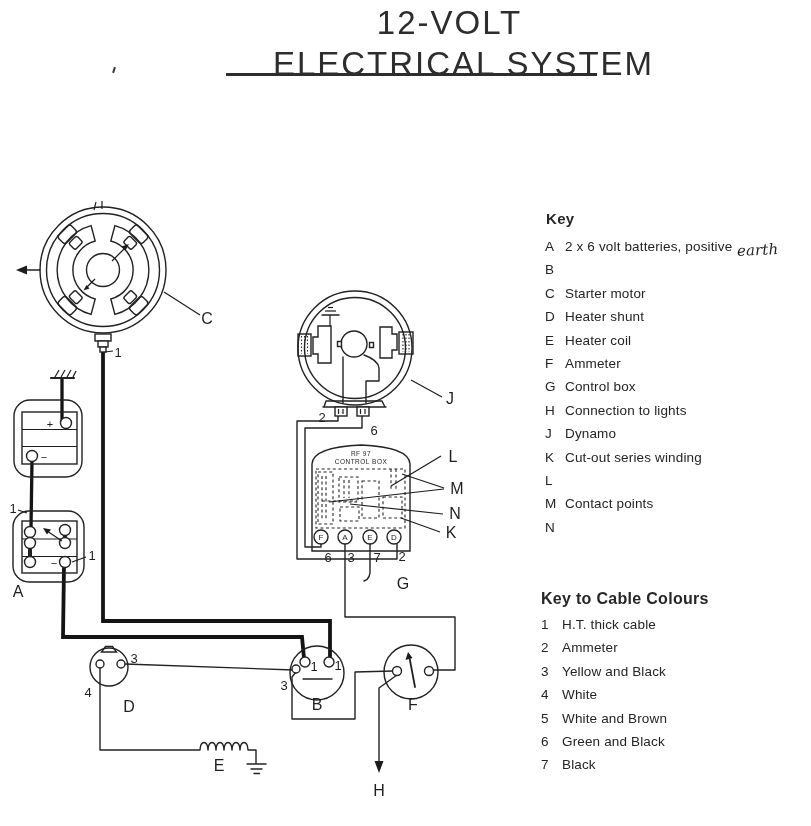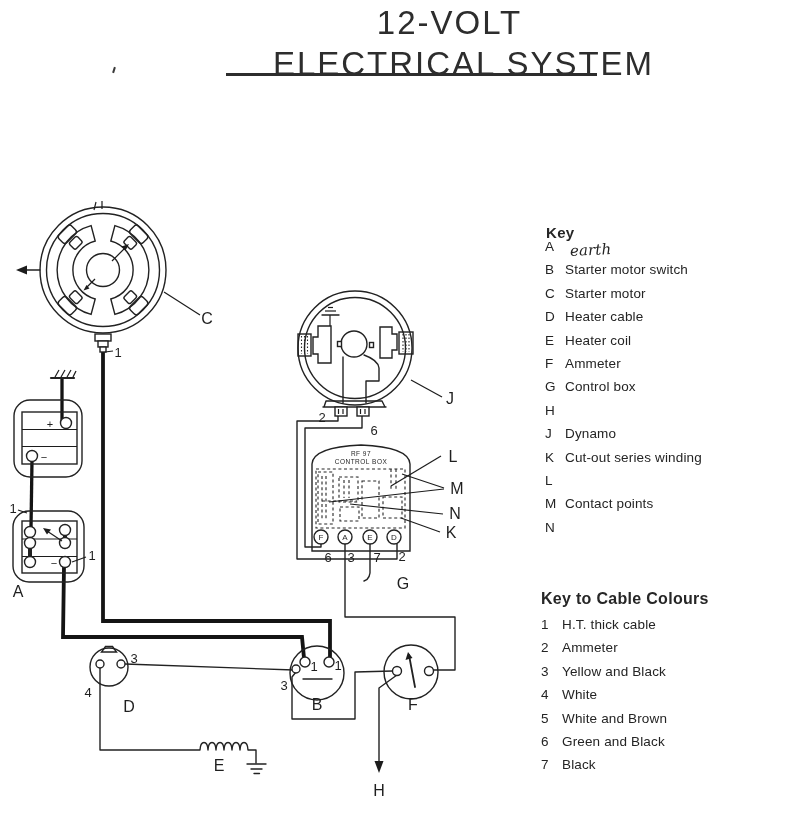--- a/index.html
+++ b/index.html
@@ -5,21 +5,21 @@
   html,body{margin:0;padding:0;background:#fff;}
   .page{position:relative;width:811px;height:826px;background:#fff;overflow:hidden;
         font-family:"Liberation Sans",sans-serif;color:#262626;}
   
   .title{position:absolute;left:0;top:4px;width:100%;text-align:center;color:#2d2d2d;margin-left:44px;}
   .t1{font-size:33px;letter-spacing:2px;}
   .t2{font-size:33px;letter-spacing:2px;margin-top:3px;padding-left:28px;}
   .underline{position:absolute;left:226px;top:73px;width:371px;height:2.5px;background:#2d2d2d;}
   .fleck{position:absolute;left:113px;top:67px;width:2px;height:6px;background:#3a3a3a;transform:rotate(18deg);}
   
-  .key-head{position:absolute;left:546px;top:224px;font-size:15px;font-weight:bold;letter-spacing:.3px;text-align:right;}
+  .key-head{position:absolute;left:546px;top:210px;font-size:15px;font-weight:bold;letter-spacing:.3px;text-align:right;}
   .key{position:absolute;left:545px;top:239px;}
   .krow{display:flex;height:23.4px;font-size:13.5px;color:#242424;letter-spacing:.15px;}
   .kletter{width:20px;flex:none;}
   .hand{font-family:"DejaVu Serif",serif;font-style:italic;font-size:15px;margin-left:5px;
         position:relative;top:2px;transform:rotate(-3deg);}
   .ck-head{position:absolute;left:541px;top:590px;font-size:16px;font-weight:bold;letter-spacing:.3px;}
   .ckey{position:absolute;left:541px;top:617px;}
   .cnum{width:21px;flex:none;}
   
   svg{position:absolute;left:0;top:0;}
@@ -294,48 +294,49 @@
 
     <text class="sign" x="50" y="428" text-anchor="middle">+</text>
     <text class="sign" x="44" y="461" text-anchor="middle">−</text>
     <text class="sign" x="54" y="567" text-anchor="middle">−</text>
   </svg>
 
   <div class="key-head">Key</div>
   <div class="key">
     <div class="krow">
         <span class="kletter">A</span>
+        <span>2 x 6 volt batteries, positive</span>
         <span class="hand">earth</span>
       </div>
     <div class="krow">
         <span class="kletter">B</span>
-        <span>Starter motor switch</span>
       </div>
     <div class="krow">
         <span class="kletter">C</span>
         <span>Starter motor</span>
       </div>
     <div class="krow">
         <span class="kletter">D</span>
-        <span>Heater cable</span>
+        <span>Heater shunt</span>
       </div>
     <div class="krow">
         <span class="kletter">E</span>
         <span>Heater coil</span>
       </div>
     <div class="krow">
         <span class="kletter">F</span>
         <span>Ammeter</span>
       </div>
     <div class="krow">
         <span class="kletter">G</span>
         <span>Control box</span>
       </div>
     <div class="krow">
         <span class="kletter">H</span>
+        <span>Connection to lights</span>
       </div>
     <div class="krow">
         <span class="kletter">J</span>
         <span>Dynamo</span>
       </div>
     <div class="krow">
         <span class="kletter">K</span>
         <span>Cut-out series winding</span>
       </div>
     <div class="krow">

